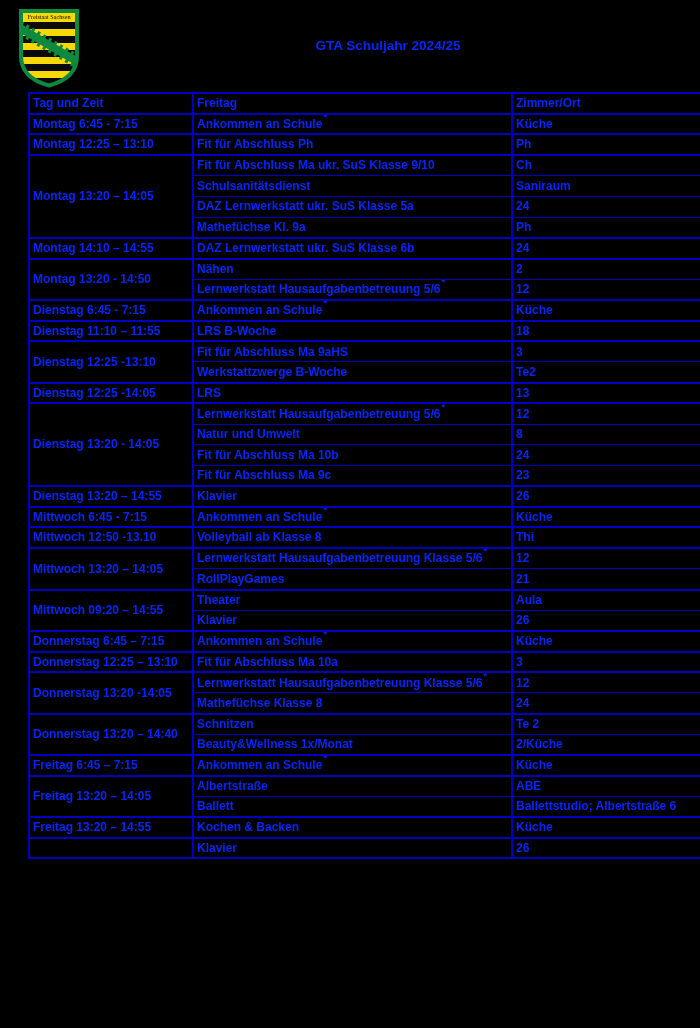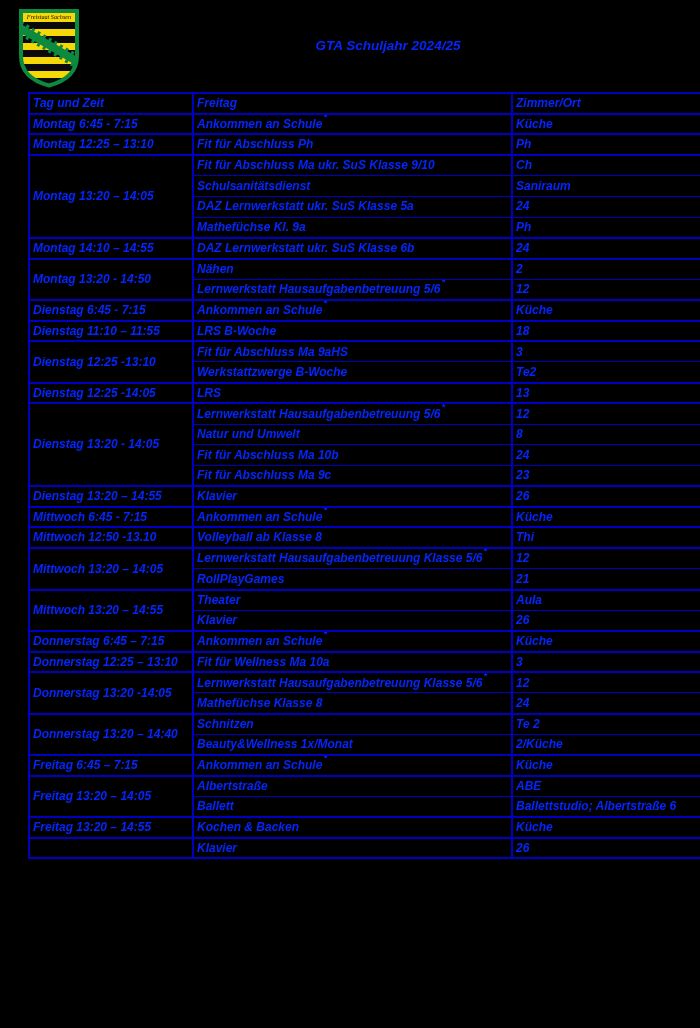--- a/index.html
+++ b/index.html
@@ -11,21 +11,21 @@
     --logo-black: #0a0a0a;
   }
   * { box-sizing: border-box; }
   html, body {
     margin: 0; padding: 0;
     width: 700px; height: 1028px;
     background: var(--bg);
     overflow: hidden;
     font-family: "Liberation Sans", sans-serif;
   }
-  .page { position: relative; width: 600px; height: 1028px; font-style: italic; }
+  .page { position: relative; width: 600px; height: 1028px; }
 
   .logo {
     position: absolute; left: 18px; top: 8px;
     width: 62px; height: 80px;
   }
 
   .title {
     position: absolute; top: 38px; left: 38px; width: 700px;
     margin: 0; text-align: center;
     font-size: 13.5px; font-weight: bold;
@@ -205,36 +205,36 @@
         <tr class="group-start">
           <td class="day-cell" rowspan="2">Mittwoch 13:20 – 14:05</td>
           <td>Lernwerkstatt Hausaufgabenbetreuung Klasse 5/6<sup class="fn">*</sup></td>
           <td>12</td>
         </tr>
         <tr>
           <td>RollPlayGames</td>
           <td>21</td>
         </tr>
         <tr class="group-start">
-          <td class="day-cell" rowspan="2">Mittwoch 13:20 – 14:55</td>
+          <td class="day-cell" rowspan="2">Mittwoch 09:20 – 14:55</td>
           <td>Theater</td>
           <td>Aula</td>
         </tr>
         <tr>
           <td>Klavier</td>
           <td>26</td>
         </tr>
         <tr class="group-start">
           <td class="day-cell" rowspan="1">Donnerstag 6:45 – 7:15</td>
           <td>Ankommen an Schule<sup class="fn">*</sup></td>
           <td>Küche</td>
         </tr>
         <tr class="group-start">
           <td class="day-cell" rowspan="1">Donnerstag 12:25 – 13:10</td>
-          <td>Fit für Wellness Ma 10a</td>
+          <td>Fit für Abschluss Ma 10a</td>
           <td>3</td>
         </tr>
         <tr class="group-start">
           <td class="day-cell" rowspan="2">Donnerstag 13:20 -14:05</td>
           <td>Lernwerkstatt Hausaufgabenbetreuung Klasse 5/6<sup class="fn">*</sup></td>
           <td>12</td>
         </tr>
         <tr>
           <td>Mathefüchse Klasse 8</td>
           <td>24</td>

